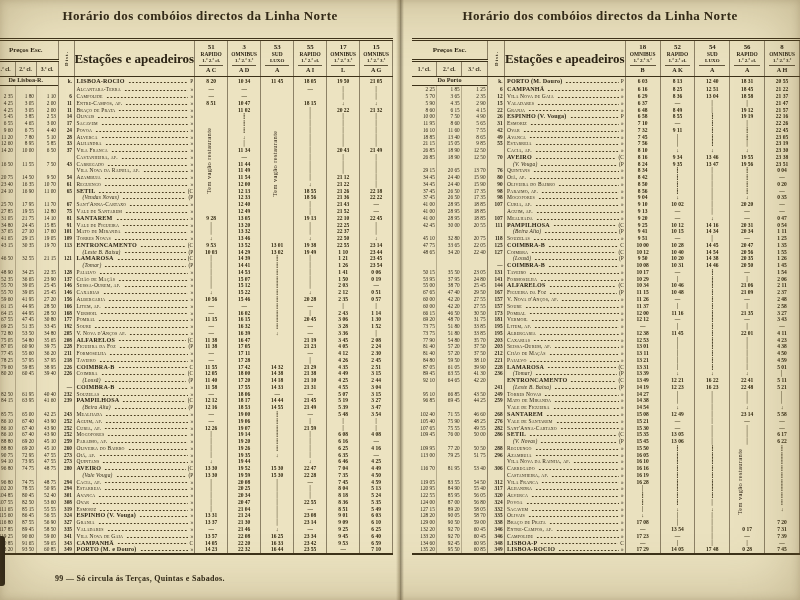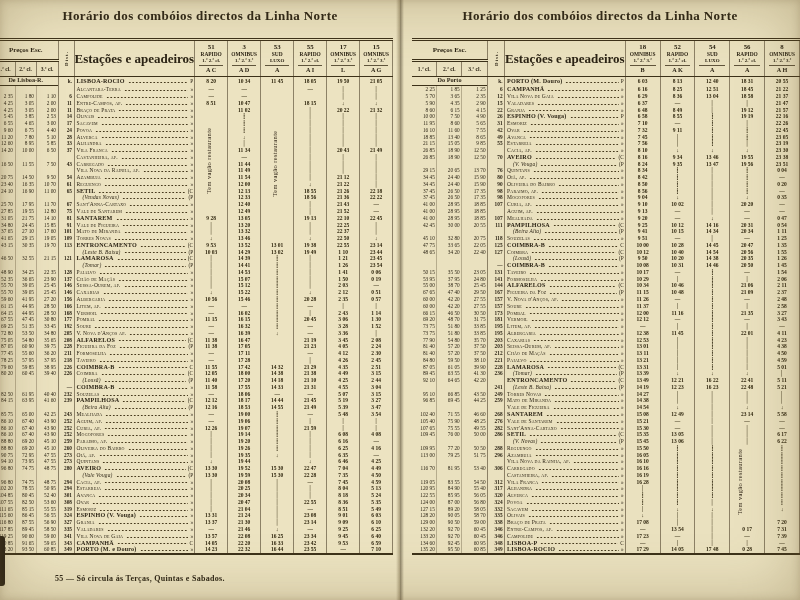--- a/index.html
+++ b/index.html
@@ -1451,21 +1451,21 @@
               <td class="t">14 23</td>
               <td class="t">22 32</td>
               <td class="t">16 44</td>
               <td class="t">23 55</td>
               <td class="t">—</td>
               <td class="t">7 10</td>
             </tr>
           </tbody>
         </table>
       </div>
-    <div class="footer">55 — Só circula ás Terças, Quintas e Sabados.</div>
+    <div class="footer">99 — Só circula ás Terças, Quintas e Sabados.</div>
   <div class="vnote" style="width: 108.25px; left: 154.375px; top: 156.625px;">Tem vagão restaurante</div>
       <div class="vnote" style="width: 142.078px; left: 203.461px; top: 160.008px;">Tem vagão restaurante</div>
     </div>
   <div class="page pr" id="page-right">
     <div class="title">Horário dos combóios directos da Linha Norte</div>
     <div class="twrap">
         <table>
           <colgroup>
             <col style="width: 25px;">
             <col style="width: 25px;">

